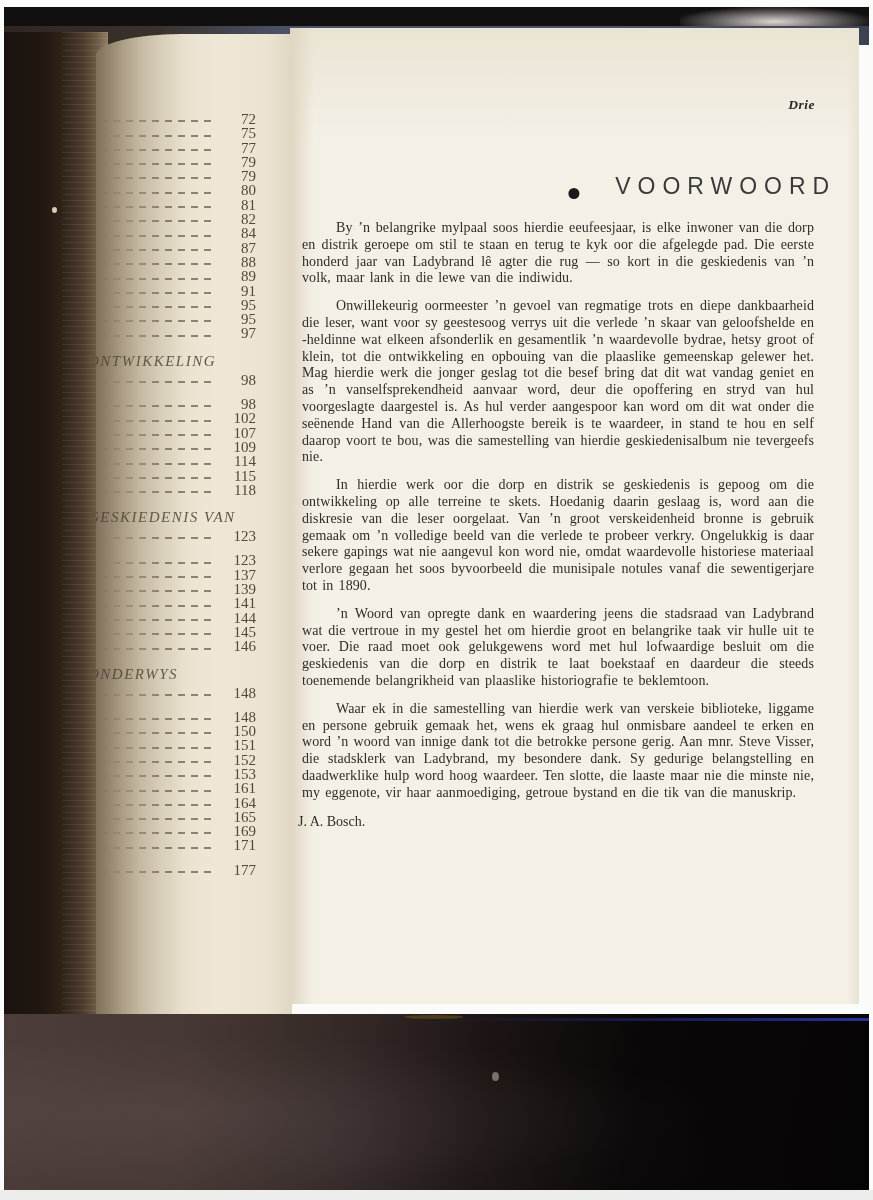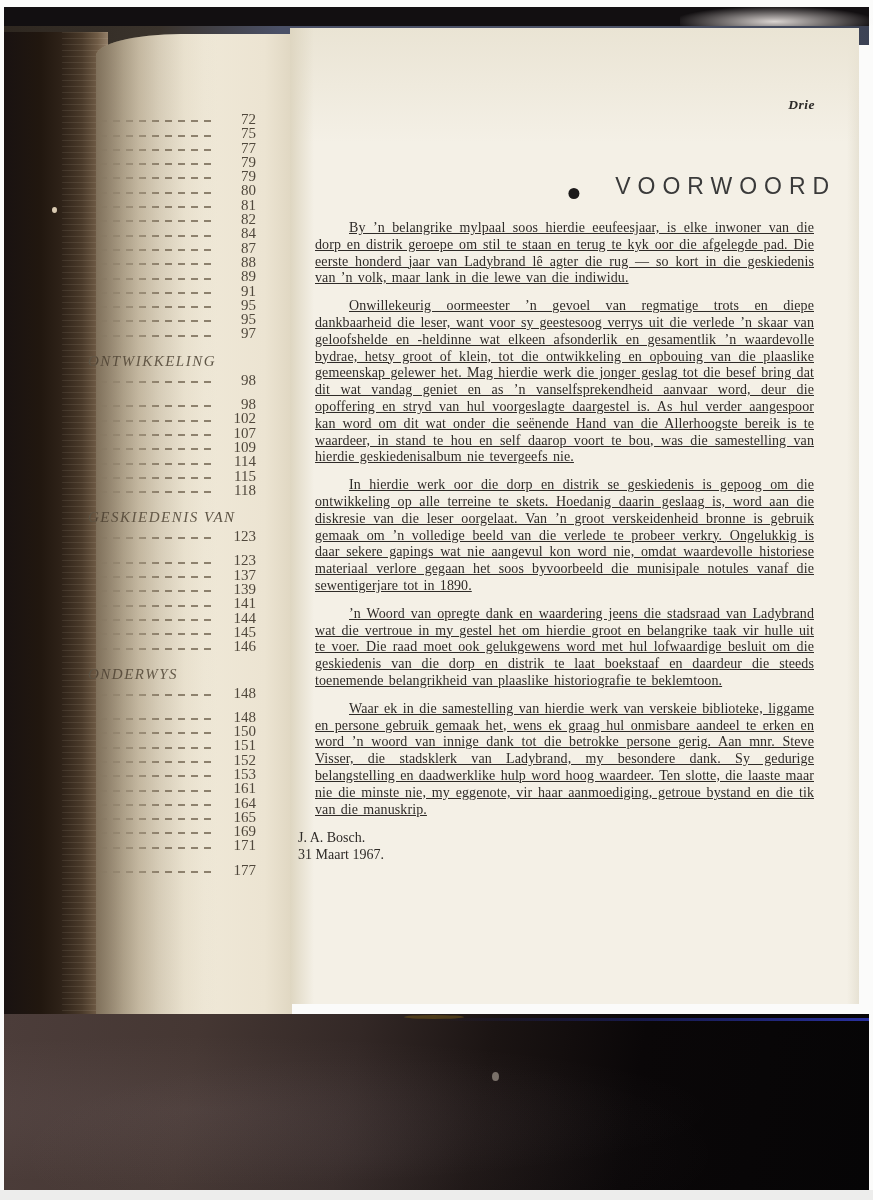--- a/index.html
+++ b/index.html
@@ -48,22 +48,22 @@
       linear-gradient(270deg, #e7e2d4 0px, rgba(244,240,230,0) 12px),
       #f4f0e6;}
   .folio{position:absolute;top:70px;right:44px;font:italic bold 13.5px/14px "Liberation Serif",serif;
     color:#2c2a28;letter-spacing:.5px;}
   .fw-title{position:absolute;top:117px;left:0;width:96%;text-align:right;
     font-family:"Liberation Sans",sans-serif;font-size:23px;font-weight:normal;
     letter-spacing:7px;color:#3a3a3a;margin-top:28px;}
   .ornament{position:absolute;top:160px;left:50%;transform:translateX(-60%);
     width:11px;height:11px;border-radius:50%;background:#1c1a1a;}
   .fw-body{position:absolute;left:8px;top:192px;width:516px;color:#2f2b28;}
-  .fw-para{margin:0 0 11px 17px;text-indent:34px;text-align:justify;
-    font:14px/16.8px "Liberation Serif",serif;word-spacing:1.6px;letter-spacing:.1px;text-decoration:underline;}
+  .fw-para{margin:0 0 11px 4px;text-indent:34px;text-align:justify;
+    font:14px/16.8px "Liberation Serif",serif;word-spacing:1.6px;letter-spacing:.1px;}
   .signature{margin:2px 0 0 0;padding-right:70px;
     font:14px/17px "Liberation Serif",serif;}
   .place{margin-top:7px;font:14px/17.5px "Liberation Serif",serif;}
   .date{font:14px/17.5px "Liberation Serif",serif;}
 
   
   .bottom-cover{position:absolute;left:4px;top:1014px;width:865px;height:176px;
     background:linear-gradient(100deg,#4c3d3a 0%,#453733 22%,#332826 40%,#1b1413 55%,#0a0708 72%,#060506 100%);}
   .bottom-cover::after{content:'';position:absolute;inset:0;
     background:
@@ -299,21 +299,20 @@
     <div class="ornament"></div>
     <div class="fw-body">
       <div>
           <p class="fw-para">By ’n belangrike mylpaal soos hierdie eeufeesjaar, is elke inwoner van die dorp en distrik geroepe om stil te staan en terug te kyk oor die afgelegde pad.  Die eerste honderd jaar van Ladybrand lê agter die rug — so kort in die geskiedenis van ’n volk, maar lank in die lewe van die indiwidu.</p>
           <p class="fw-para">Onwillekeurig oormeester ’n gevoel van regmatige trots en diepe dankbaarheid die leser, want voor sy geestesoog verrys uit die verlede ’n skaar van geloofshelde en -heldinne wat elkeen afsonderlik en gesamentlik ’n waardevolle bydrae, hetsy groot of klein, tot die ontwikkeling en opbouing van die plaaslike gemeenskap gelewer het.  Mag hierdie werk die jonger geslag tot die besef bring dat dit wat vandag geniet en as ’n vanselfsprekendheid aanvaar word, deur die opoffering en stryd van hul voorgeslagte daargestel is.  As hul verder aangespoor kan word om dit wat onder die seënende Hand van die Allerhoogste bereik is te waardeer, in stand te hou en self daarop voort te bou, was die samestelling van hierdie geskiedenisalbum nie tevergeefs nie.</p>
           <p class="fw-para">In hierdie werk oor die dorp en distrik se geskiedenis is gepoog om die ontwikkeling op alle terreine te skets.  Hoedanig daarin geslaag is, word aan die diskresie van die leser oorgelaat.  Van ’n groot verskeidenheid bronne is gebruik gemaak om ’n volledige beeld van die verlede te probeer verkry.  Ongelukkig is daar sekere gapings wat nie aangevul kon word nie, omdat waardevolle historiese materiaal verlore gegaan het soos byvoorbeeld die munisipale notules vanaf die sewentigerjare tot in 1890.</p>
           <p class="fw-para">’n Woord van opregte dank en waardering jeens die stadsraad van Ladybrand wat die vertroue in my gestel het om hierdie groot en belangrike taak vir hulle uit te voer.  Die raad moet ook gelukgewens word met hul lofwaardige besluit om die geskiedenis van die dorp en distrik te laat boekstaaf en daardeur die steeds toenemende belangrikheid van plaaslike historiografie te beklemtoon.</p>
           <p class="fw-para">Waar ek in die samestelling van hierdie werk van verskeie biblioteke, liggame en persone gebruik gemaak het, wens ek graag hul onmisbare aandeel te erken en word ’n woord van innige dank tot die betrokke persone gerig.  Aan mnr. Steve Visser, die stadsklerk van Ladybrand, my besondere dank.  Sy gedurige belangstelling en daadwerklike hulp word hoog waardeer.  Ten slotte, die laaste maar nie die minste nie, my eggenote, vir haar aanmoediging, getroue bystand en die tik van die manuskrip.</p>
         </div>
       <div class="signature">J. A. Bosch.</div>
-      <div class="date">31 Maart 1967.</div>
     </div>
   </div>
 
   <div class="bottom-cover">
     <div class="blue-line"></div>
     <div class="cover-speck"></div>
     <div class="amber-speck"></div>
   </div>
 
   <div class="bottom-strip"></div>

